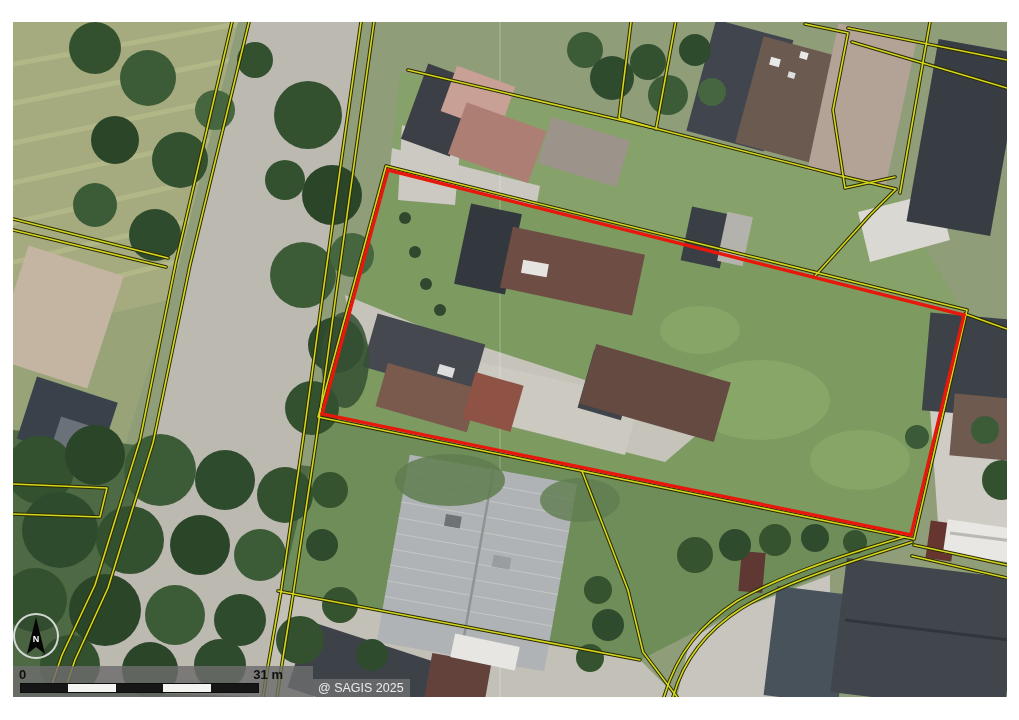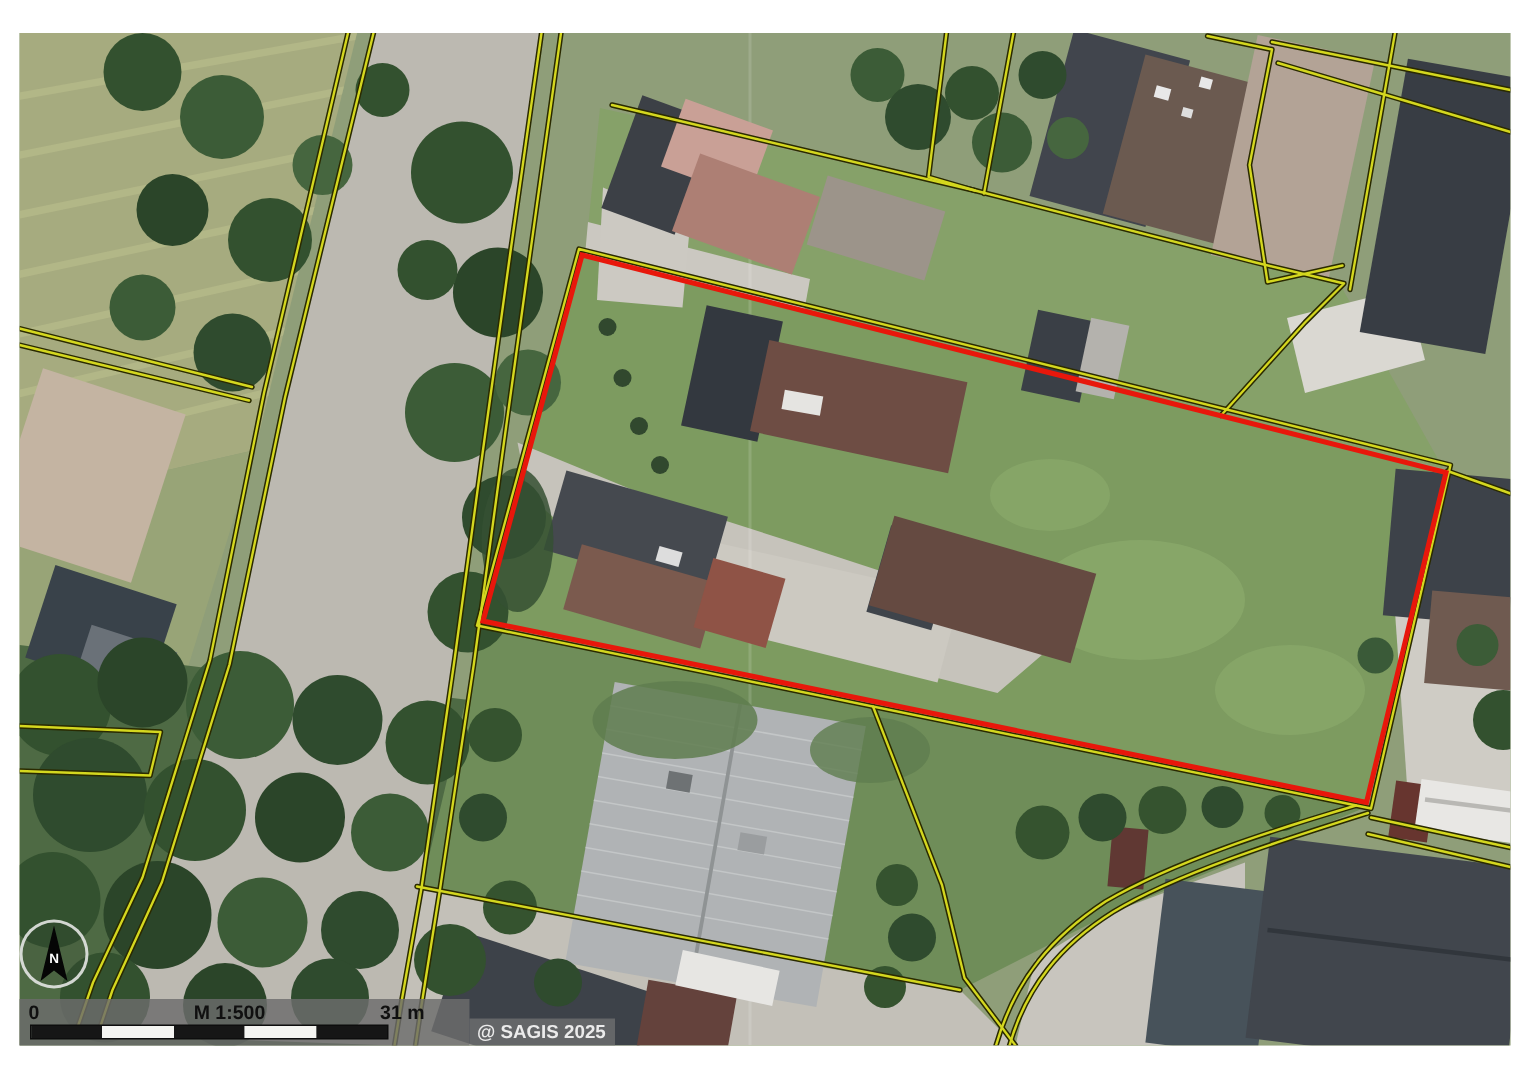--- a/index.html
+++ b/index.html
@@ -17,21 +17,21 @@
   .scalepanel .lbl{position:absolute;top:1px;font-size:13px;font-weight:bold;line-height:15px;}
   .lbl-zero{left:6px;}
   .lbl-scale{left:0;right:20px;text-align:center;}
   .lbl-dist{right:30px;}
   .scalebar{position:absolute;left:7px;top:17px;width:237px;height:8px;border:1px solid #0d0d0d;
             display:flex;box-sizing:content-box;}
   .scalebar .seg{flex:1 1 0;}
   .seg.dark{background:#161616;} .seg.lite{background:#f4f4f1;}
   
   .attribution{position:absolute;left:313px;top:679px;width:97px;height:18px;
-               background:rgba(125,125,125,0.62);color:#ebebeb;font-size:12.5px;font-weight:700;
+               background:rgba(125,125,125,0.62);color:#ebebeb;font-size:12.5px;font-weight:400;
                line-height:18px;padding-left:5px;box-sizing:border-box;white-space:nowrap;}
 </style>
 </head>
 <body>
 
 <div class="page">
 
   <div class="map">
     <svg width="994" height="675" viewBox="13 22 994 675" xmlns="http://www.w3.org/2000/svg">
       <defs>
@@ -284,21 +284,20 @@
 
   <div class="compass">
     <svg viewBox="0 0 42 42" xmlns="http://www.w3.org/2000/svg">
       <polygon points="21,2 30,39 21,32 12,39" fill="#050505"></polygon>
       <text x="21" y="27" text-anchor="middle" font-size="9" font-weight="bold" font-family="Liberation Sans, sans-serif" fill="#ffffff">N</text>
     </svg>
   </div>
 
   <div class="scalepanel">
     <span class="lbl lbl-zero">0</span>
-    <span class="lbl lbl-scale">M 1:500</span>
     <span class="lbl lbl-dist">31 m</span>
     <div class="scalebar">
       <div class="seg dark"></div>
       <div class="seg lite"></div>
       <div class="seg dark"></div>
       <div class="seg lite"></div>
       <div class="seg dark"></div>
     </div>
   </div>
 

